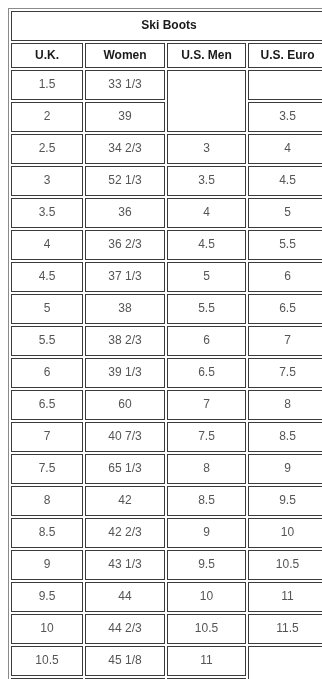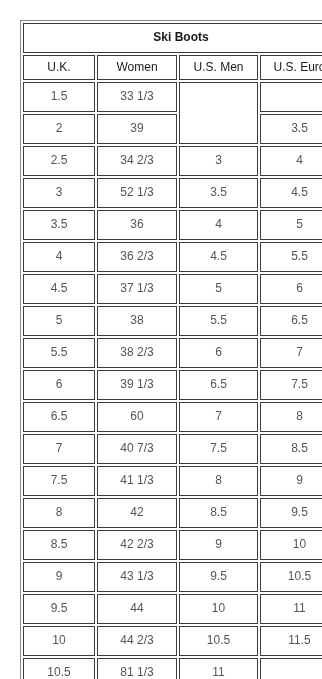--- a/index.html
+++ b/index.html
@@ -11,21 +11,21 @@
     width: 322px;
     height: 679px;
     font-family: "Liberation Sans", sans-serif;
     overflow: hidden;
   }
 
   .chart-frame {
     box-sizing: border-box;
     width: 322px;
     height: 679px;
-    padding: 20px;
+    padding: 8px;
     background: #ffffff;
   }
 
   table.size-chart {
     width: 100%;
     height: 100%;
     border-collapse: separate;
     border-spacing: 2px;
     border: 1px solid #8a8a8a;
     background: #ffffff;
@@ -45,21 +45,21 @@
 
   .title-cell {
     font-size: 13px;
     font-weight: bold;
     color: #1a1a1a;
     height: 26px;
   }
 
   .col-head {
     font-size: 12px;
-    font-weight: normal;
+    font-weight: bold;
     color: #1a1a1a;
     height: 21px;
     white-space: nowrap;
   }
 
   .data-cell {
     color: #555555;
     height: 26px;
   }
 
@@ -174,21 +174,21 @@
 
       <tr>
         <td class="data-cell">7</td>
         <td class="data-cell">40 7/3</td>
         <td class="data-cell">7.5</td>
         <td class="data-cell">8.5</td>
       </tr>
 
       <tr>
         <td class="data-cell">7.5</td>
-        <td class="data-cell">41 1/3</td>
+        <td class="data-cell">65 1/3</td>
         <td class="data-cell">8</td>
         <td class="data-cell">9</td>
       </tr>
 
       <tr>
         <td class="data-cell">8</td>
         <td class="data-cell">42</td>
         <td class="data-cell">8.5</td>
         <td class="data-cell">9.5</td>
       </tr>
@@ -216,21 +216,21 @@
 
       <tr>
         <td class="data-cell">10</td>
         <td class="data-cell">44 2/3</td>
         <td class="data-cell">10.5</td>
         <td class="data-cell">11.5</td>
       </tr>
 
       <tr>
         <td class="data-cell">10.5</td>
-        <td class="data-cell">81 1/3</td>
+        <td class="data-cell">45 1/8</td>
         <td class="data-cell">11</td>
         <td class="data-cell blank-cell" rowspan="6"></td>
       </tr>
 
       <tr>
         <td class="data-cell">11</td>
         <td class="data-cell">46</td>
         <td class="data-cell">11.5</td>
       </tr>
 

